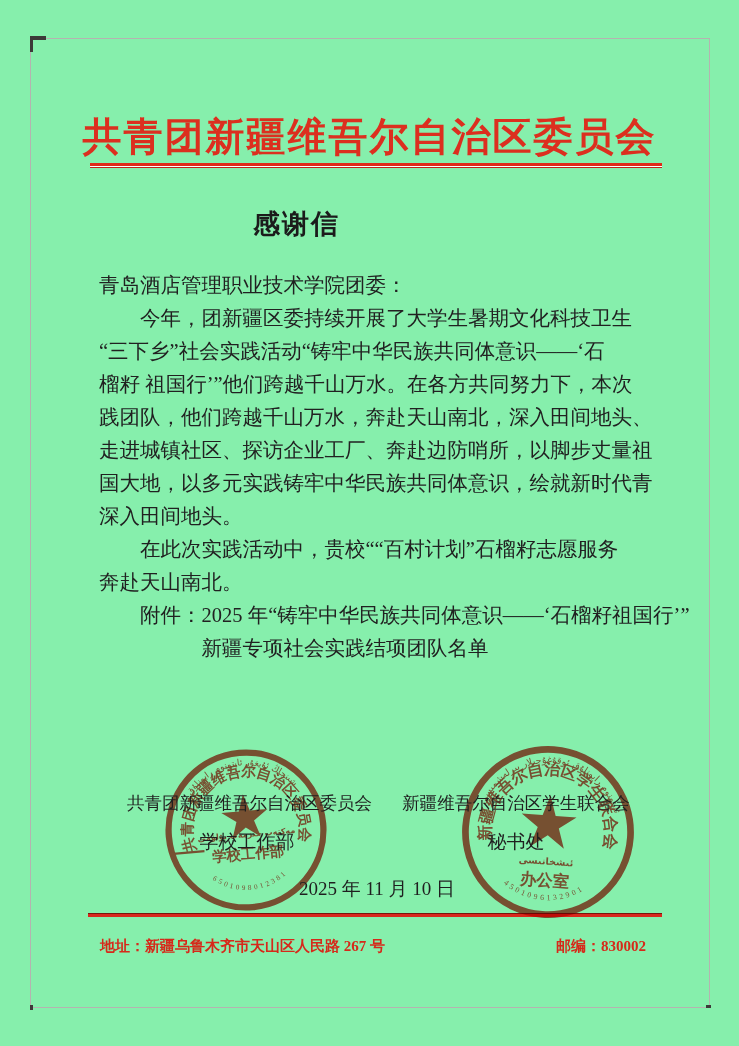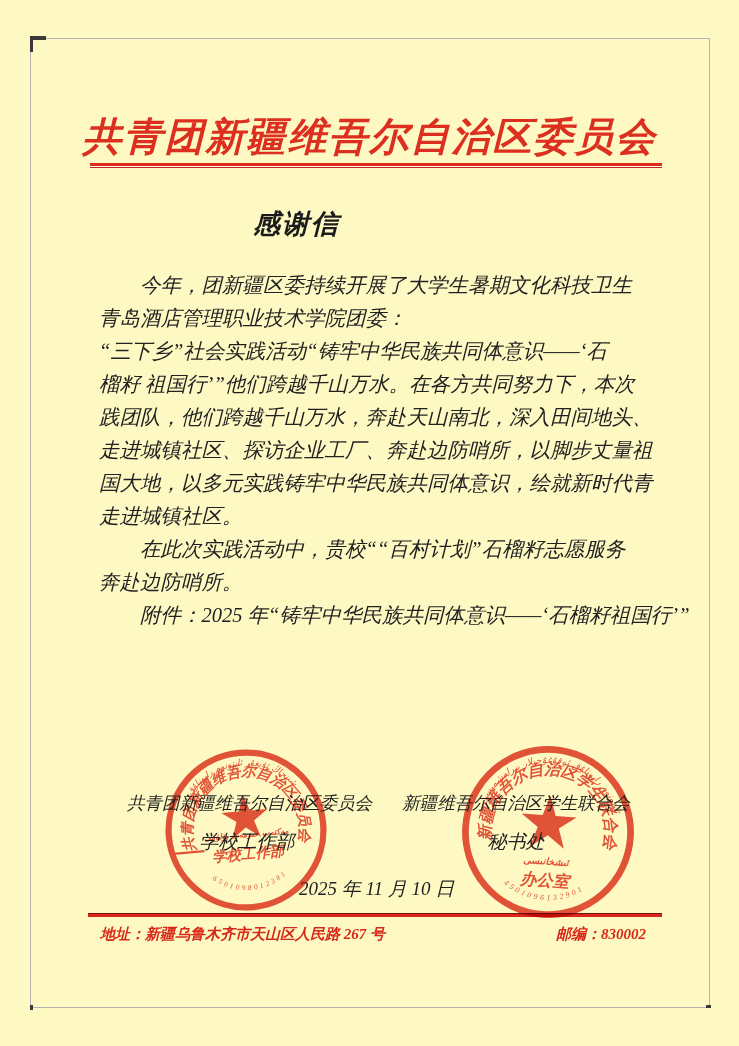--- a/index.html
+++ b/index.html
@@ -1,22 +1,21 @@
 <!DOCTYPE html>
 <html><head>
 <meta charset="utf-8">
 <style>
   html,body{margin:0;padding:0;background:#ffffff;}
   .page{
     position:relative;
     width:739px;height:1046px;
-    background:#fef9c3;
+    background:#86efac;
     overflow:hidden;
     font-family:"Liberation Serif","DejaVu Serif",serif;
-    font-style:italic;
   }
   
   .scan-border{
     position:absolute;left:30px;top:38px;width:680px;height:970px;
     border:1px solid #b5b3b0;
     box-sizing:border-box;
   }
   .corner-tick{position:absolute;background:#3c3a38;}
   .ct-tl-h{left:30px;top:36px;width:16px;height:4px;}
   .ct-tl-v{left:30px;top:38px;width:3px;height:14px;}
@@ -73,21 +72,21 @@
   }
 
   .foot-rule{position:absolute;left:88px;top:913px;width:574px;}
   .foot-rule .dark{height:1px;background:#7a150c;}
   .foot-rule .red{height:3px;background:#d8281c;}
   .footer-row{
     position:absolute;left:100px;top:925px;width:546px;
     display:flex;justify-content:space-between;
     font-size:15px;font-weight:bold;color:#d6291a;
   }
-  .footer-item{white-space:nowrap;}
+  .footer-item{white-space:nowrap;margin-top:12px;}
 </style>
 </head>
 <body>
 
 <div class="page">
 
   <div class="scan-border"></div>
   <div class="corner-tick ct-tl-h"></div>
   <div class="corner-tick ct-tl-v"></div>
   <div class="corner-tick ct-bl"></div>
@@ -96,31 +95,32 @@
   <div class="letterhead">共青团新疆维吾尔自治区委员会</div>
   <div class="head-rule">
     <div class="thick"></div>
       <div class="gap"></div>
       <div class="thin"></div>
   </div>
 
   <div class="doc-title">感谢信</div>
 
   <div class="body-block">
+    <div class="body-line">青岛酒店管理职业技术学院团委：</div>
     <div class="body-line">　　今年，团新疆区委持续开展了大学生暑期文化科技卫生</div>
-    <div class="body-line">青岛酒店管理职业技术学院团委：</div>
     <div class="body-line">“三下乡”社会实践活动“铸牢中华民族共同体意识——‘石</div>
     <div class="body-line">榴籽 祖国行’”他们跨越千山万水。在各方共同努力下，本次</div>
     <div class="body-line">践团队，他们跨越千山万水，奔赴天山南北，深入田间地头、</div>
     <div class="body-line">走进城镇社区、探访企业工厂、奔赴边防哨所，以脚步丈量祖</div>
     <div class="body-line">国大地，以多元实践铸牢中华民族共同体意识，绘就新时代青</div>
-    <div class="body-line">走进城镇社区。</div>
+    <div class="body-line">深入田间地头。</div>
     <div class="body-line">　　在此次实践活动中，贵校““百村计划”石榴籽志愿服务</div>
-    <div class="body-line">奔赴边防哨所。</div>
+    <div class="body-line">奔赴天山南北。</div>
     <div class="body-line">　　附件：2025 年“铸牢中华民族共同体意识——‘石榴籽祖国行’”</div>
+    <div class="body-line">　　　　　新疆专项社会实践结项团队名单</div>
   </div>
 
   <svg class="seal seal-left" viewBox="0 0 200 200">
     <path id="arcCn0" d="M 48,130 A 60,60 0 1 1 152,130" fill="none"></path>
     <path id="arcUy0" d="M 32.3,124.6 A 72,72 0 1 1 167.7,124.6" fill="none"></path>
     <path id="arcNum0" d="M 52,146 A 66,66 0 0 0 148,146" fill="none"></path>
     <circle class="seal-ring" cx="100" cy="100" r="86"></circle>
     <text class="seal-uy" font-size="10">
       <textPath href="#arcUy0" startOffset="50%" text-anchor="middle">شىنجاڭ ئۇيغۇر ئاپتونوم رايونلۇق</textPath>
     </text>

